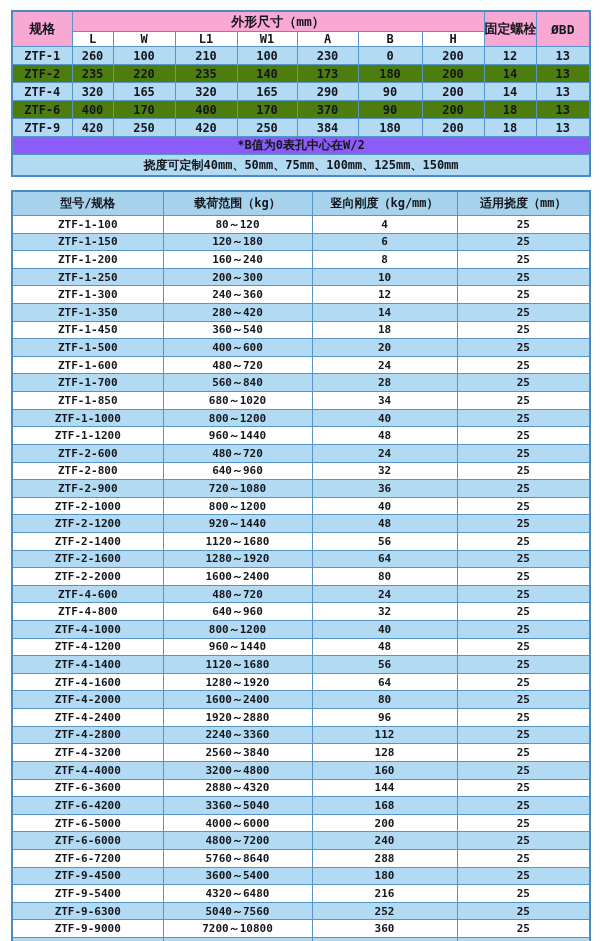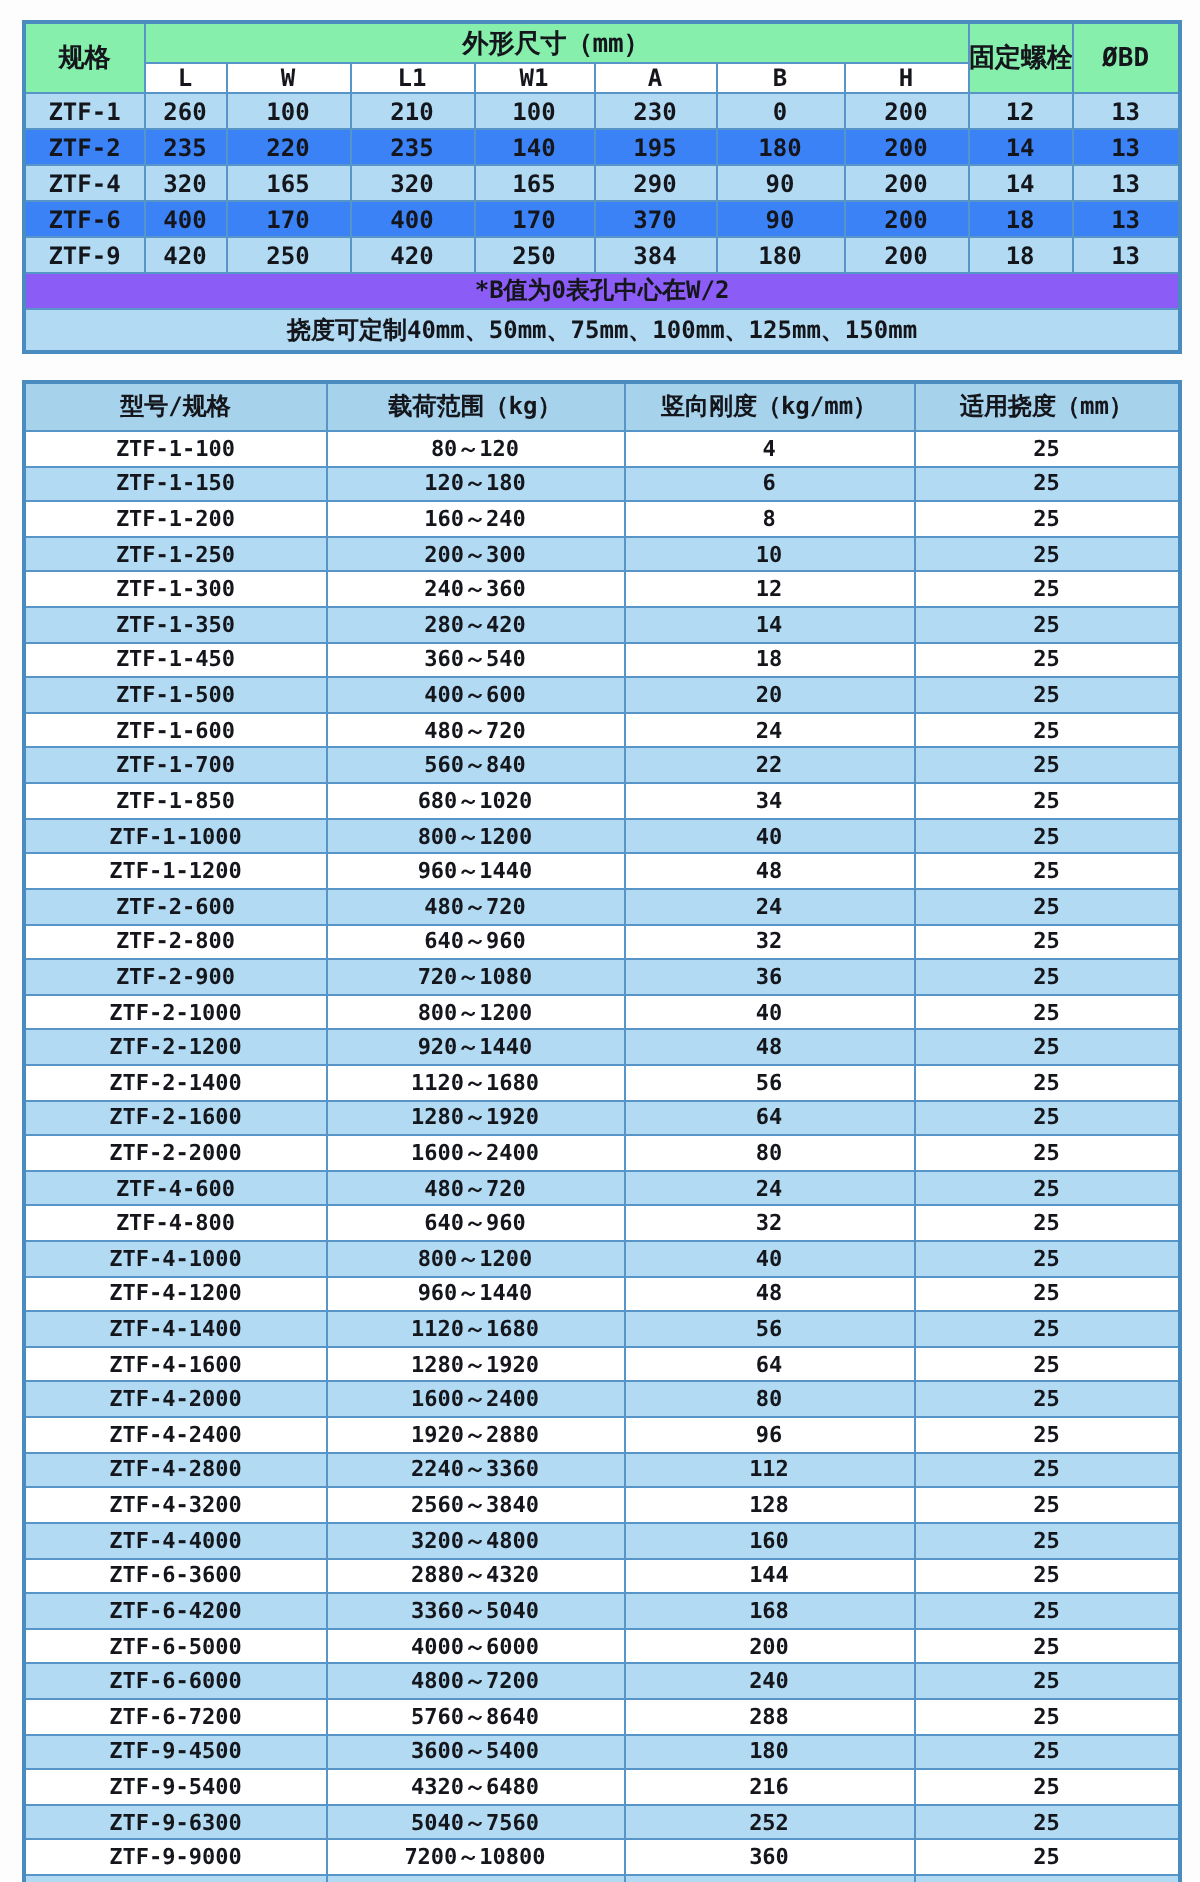--- a/index.html
+++ b/index.html
@@ -19,23 +19,23 @@
     border:1px solid #5795c8;
     text-align:center;
     vertical-align:middle;
     font-weight:bold;
     overflow:hidden;
     white-space:nowrap;
     padding:0;
   }
   
   .t1{border:2px solid #4a8cc0;height:146px;}
-  .t1 thead th{background:#86efac;font-size:13px;height:19px;}
+  .t1 thead th{background:#f9a8d4;font-size:13px;height:19px;}
   .t1 thead tr.subhead th{background:#ffffff;font-size:12px;height:14px;}
-  .t1 tbody td{font-size:12px;height:17px;background:#3b82f6;}
+  .t1 tbody td{font-size:12px;height:17px;background:#4d7c0f;}
   .t1 tbody tr:nth-child(odd) td{background:#b2daf2;}
   .t1 tfoot td{font-size:12px;height:15px;}
   .t1 tfoot tr.note-white td{background:#8b5cf6;}
   .t1 tfoot tr.note-blue td{background:#b2daf2;height:20px;text-align:center;}
   
   .t2{border:2px solid #4a8cc0;height:767px;margin-top:13px;}
   .t2 thead th{background:#a6d2ec;font-size:12px;height:23px;}
   .t2 tbody td{font-size:11px;background:#ffffff;}
   .t2 tbody tr:nth-child(even) td{background:#b2daf2;}
 </style>
@@ -86,21 +86,21 @@
           <td>200</td>
           <td>12</td>
           <td>13</td>
         </tr>
         <tr>
           <td>ZTF-2</td>
           <td>235</td>
           <td>220</td>
           <td>235</td>
           <td>140</td>
-          <td>195</td>
+          <td>173</td>
           <td>180</td>
           <td>200</td>
           <td>14</td>
           <td>13</td>
         </tr>
         <tr>
           <td>ZTF-4</td>
           <td>320</td>
           <td>165</td>
           <td>320</td>
@@ -212,21 +212,21 @@
         </tr>
         <tr>
           <td>ZTF-1-600</td>
           <td>480～720</td>
           <td>24</td>
           <td>25</td>
         </tr>
         <tr>
           <td>ZTF-1-700</td>
           <td>560～840</td>
-          <td>22</td>
+          <td>28</td>
           <td>25</td>
         </tr>
         <tr>
           <td>ZTF-1-850</td>
           <td>680～1020</td>
           <td>34</td>
           <td>25</td>
         </tr>
         <tr>
           <td>ZTF-1-1000</td>

